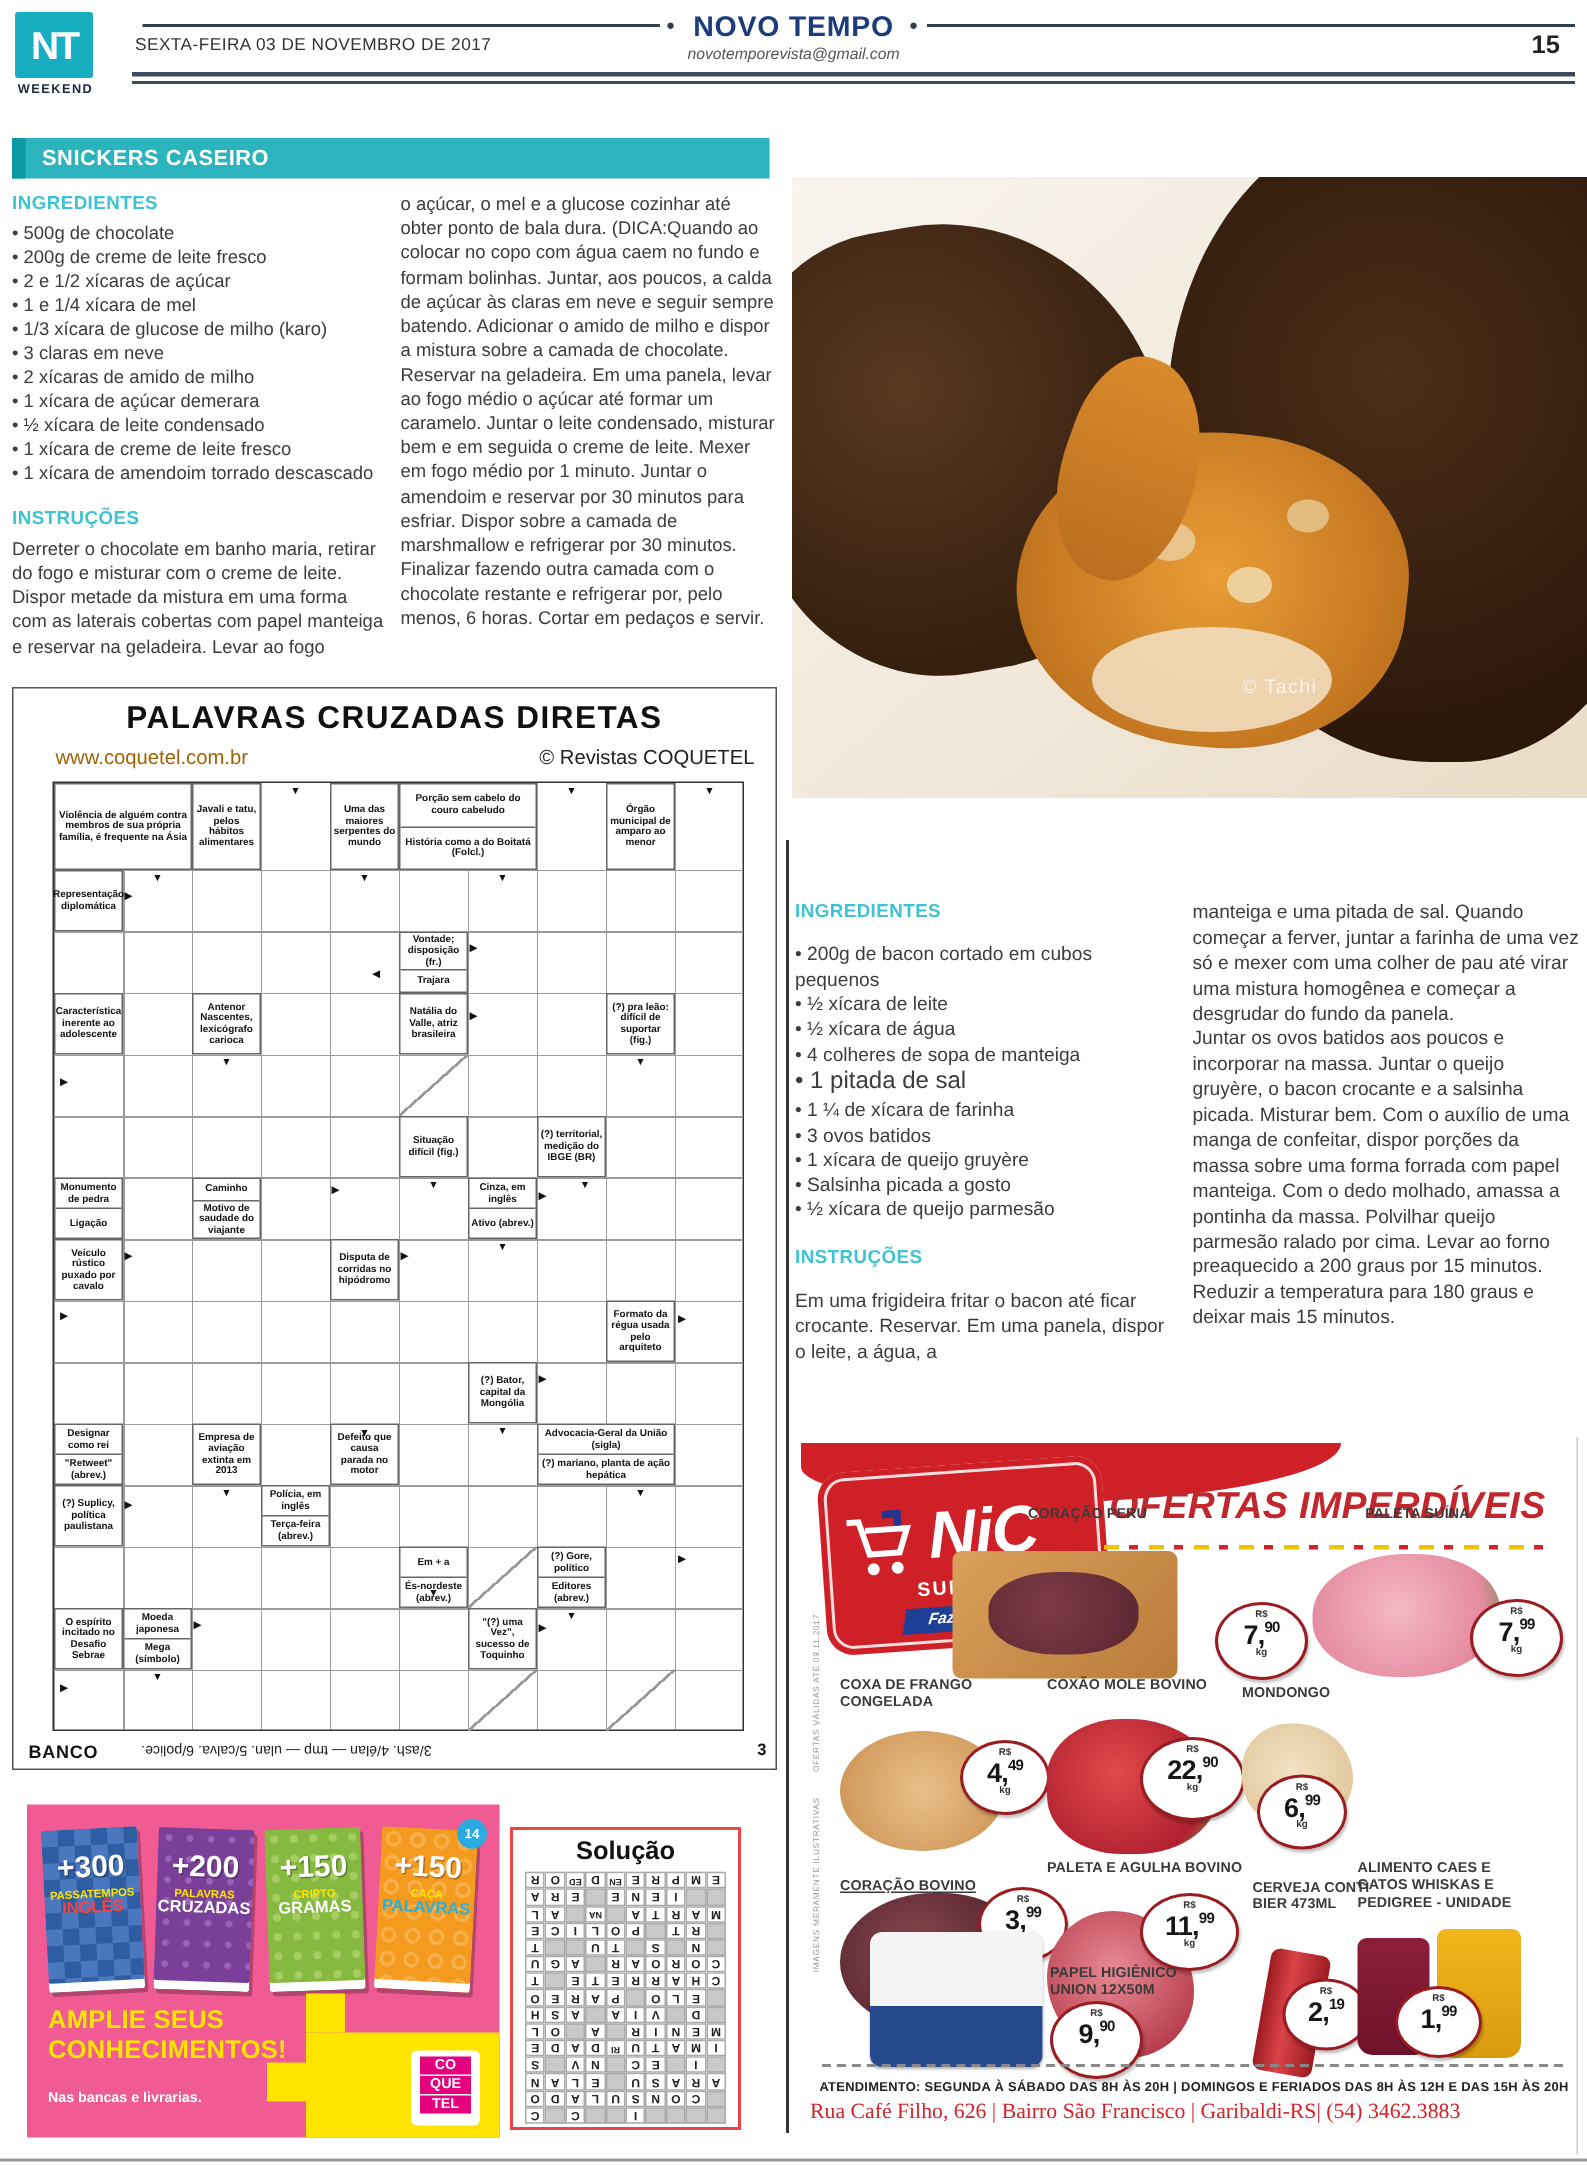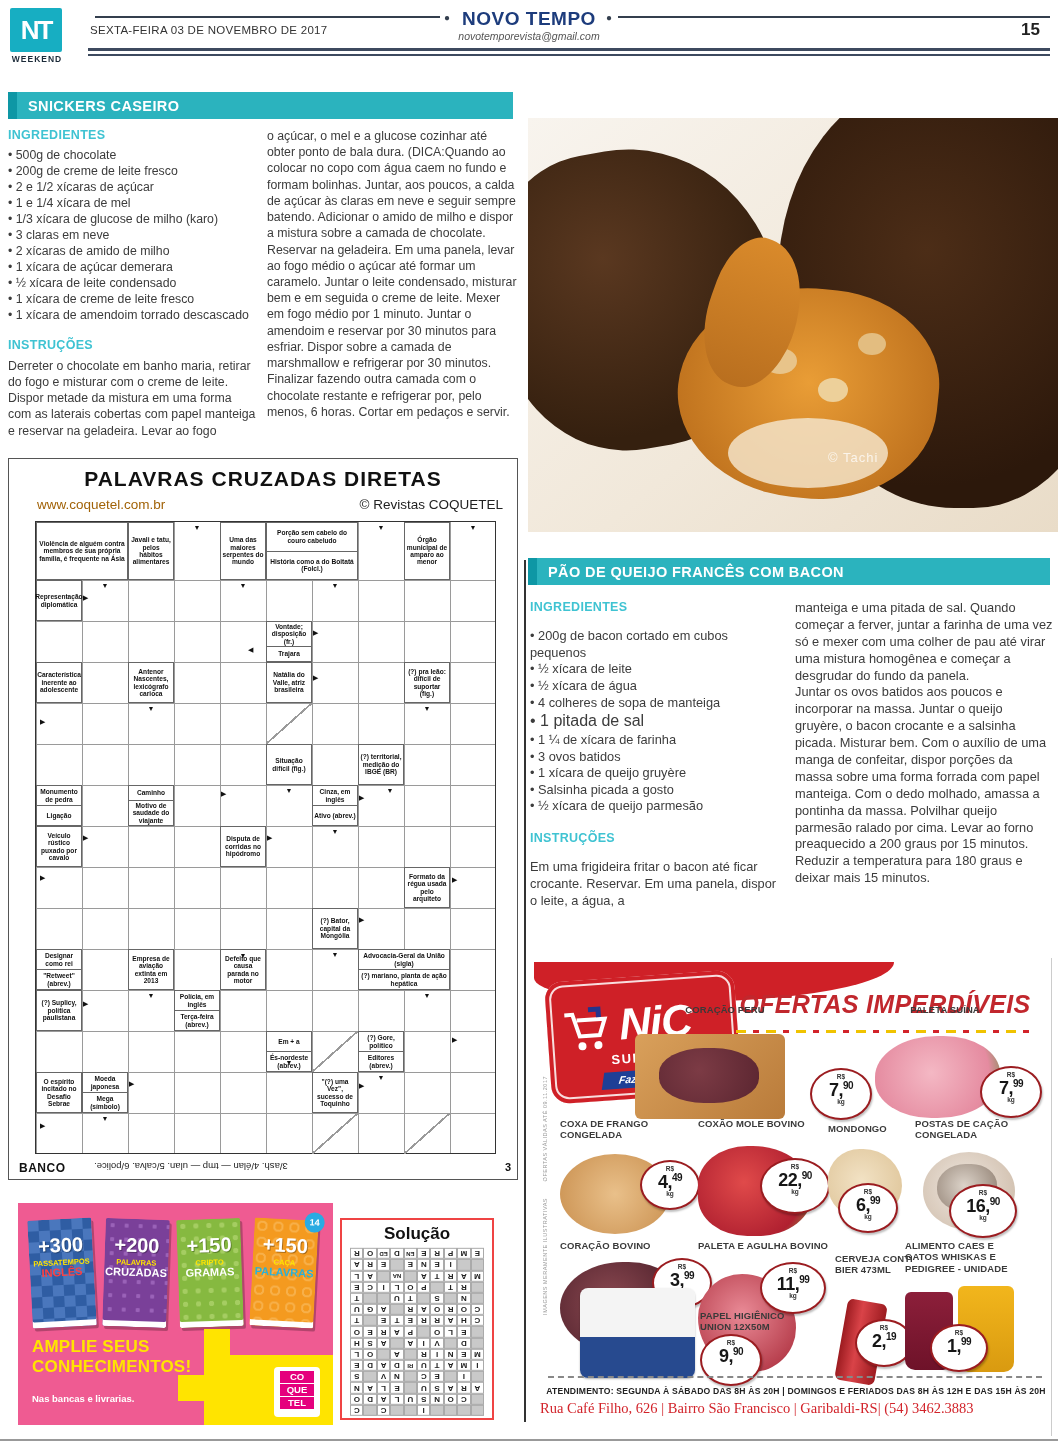--- a/index.html
+++ b/index.html
@@ -316,23 +316,20 @@
       <div class="diag" style="left:368px; top:591px;"></div>
     </div>
 
     <div class="banco-row">
       <span class="banco-label">BANCO</span>
       <span class="banco-words">3/ash. 4/élan — tmp — ulan. 5/calva. 6/police.</span>
       <span class="banco-num">3</span>
     </div>
   </div>
 
-  <div class="banner" style="left:528px; top:558px; width:522px;">
-    <span>PÃO DE QUEIJO FRANCÊS COM BACON</span>
-  </div>
 
   <div class="col" style="left:530px; top:600px; width:256px;">
     <div class="subhead" style="margin-bottom:14px;">INGREDIENTES</div>
     <div class="ing-item" style="font-size:12.8px;">200g de bacon cortado em cubos pequenos</div>
     <div class="ing-item" style="font-size:12.8px;">½ xícara de leite</div>
     <div class="ing-item" style="font-size:12.8px;">½ xícara de água</div>
     <div class="ing-item" style="font-size:12.8px;">4 colheres de sopa de manteiga</div>
     <div class="ing-item" style="font-size:16px;">1 pitada de sal</div>
     <div class="ing-item" style="font-size:12.8px;">1 ¼ de xícara de farinha</div>
     <div class="ing-item" style="font-size:12.8px;">3 ovos batidos</div>
@@ -604,34 +601,23 @@
     <div class="prod" style="left:288px; top:165px; width:90px; height:115px;">
       <div class="prod-name" style="position:absolute; left:0; top:0; width:90px;">MONDONGO</div>
       <div class="art" style="left:0; top:26px; width:74px; height:70px; background:radial-gradient(circle at 45% 45%,#f2e2c4,#dcc194); border-radius:45% 55% 50% 50%;"></div>
       <div class="oval" style="left:10px; top:60px; width:60px; height:50px;">
         <div class="rs">R$</div>
         <div class="pr"><span>6</span>,<small>99</small></div>
         <div class="un">kg</div>
       </div>
     </div>
 
-    <div class="prod" style="left:375px; top:160px; width:110px; height:145px;">
-      <div class="prod-name" style="position:absolute; left:0; top:0; width:105px;">POSTAS DE CAÇÃO CONGELADA</div>
-      <div class="art" style="left:8px; top:34px; width:92px; height:78px; background:radial-gradient(circle at 45% 45%,#efe7df,#cbb8a5); border-radius:50%;">
-        <div class="art" style="left:14px; top:12px; width:60px; height:48px; background:radial-gradient(circle at 45% 45%,#dcd3c9,#8d7c6e); border-radius:50% 45% 55% 50%;"></div>
-      </div>
-      <div class="oval" style="left:34px; top:66px; width:68px; height:54px;">
-        <div class="rs">R$</div>
-        <div class="pr"><span>16</span>,<small>90</small></div>
-        <div class="un">kg</div>
-      </div>
-    </div>
 
     <div class="prod" style="left:20px; top:282px; width:160px; height:130px;">
-      <div class="prod-name" style="position:absolute; left:0; top:0; width:140px;">CORAÇÃO BOVINO</div>
+      <div class="prod-name" style="position:absolute; left:0; top:12px; width:140px;text-decoration:underline;">CORAÇÃO BOVINO</div>
       <div class="art" style="left:0; top:22px; width:125px; height:92px; background:radial-gradient(circle at 40% 45%,#8c4a52,#5d2a34 65%,#4c7f35); border-radius:50% 45% 50% 50%;"></div>
       <div class="oval" style="left:92px; top:18px; width:60px; height:50px;">
         <div class="rs">R$</div>
         <div class="pr"><span>3</span>,<small>99</small></div>
         <div class="un">kg</div>
       </div>
     </div>
 
     <div class="prod" style="left:158px; top:282px; width:140px; height:145px;">
       <div class="prod-name" style="position:absolute; left:0; top:0; width:135px;">PALETA E AGULHA BOVINO</div>

